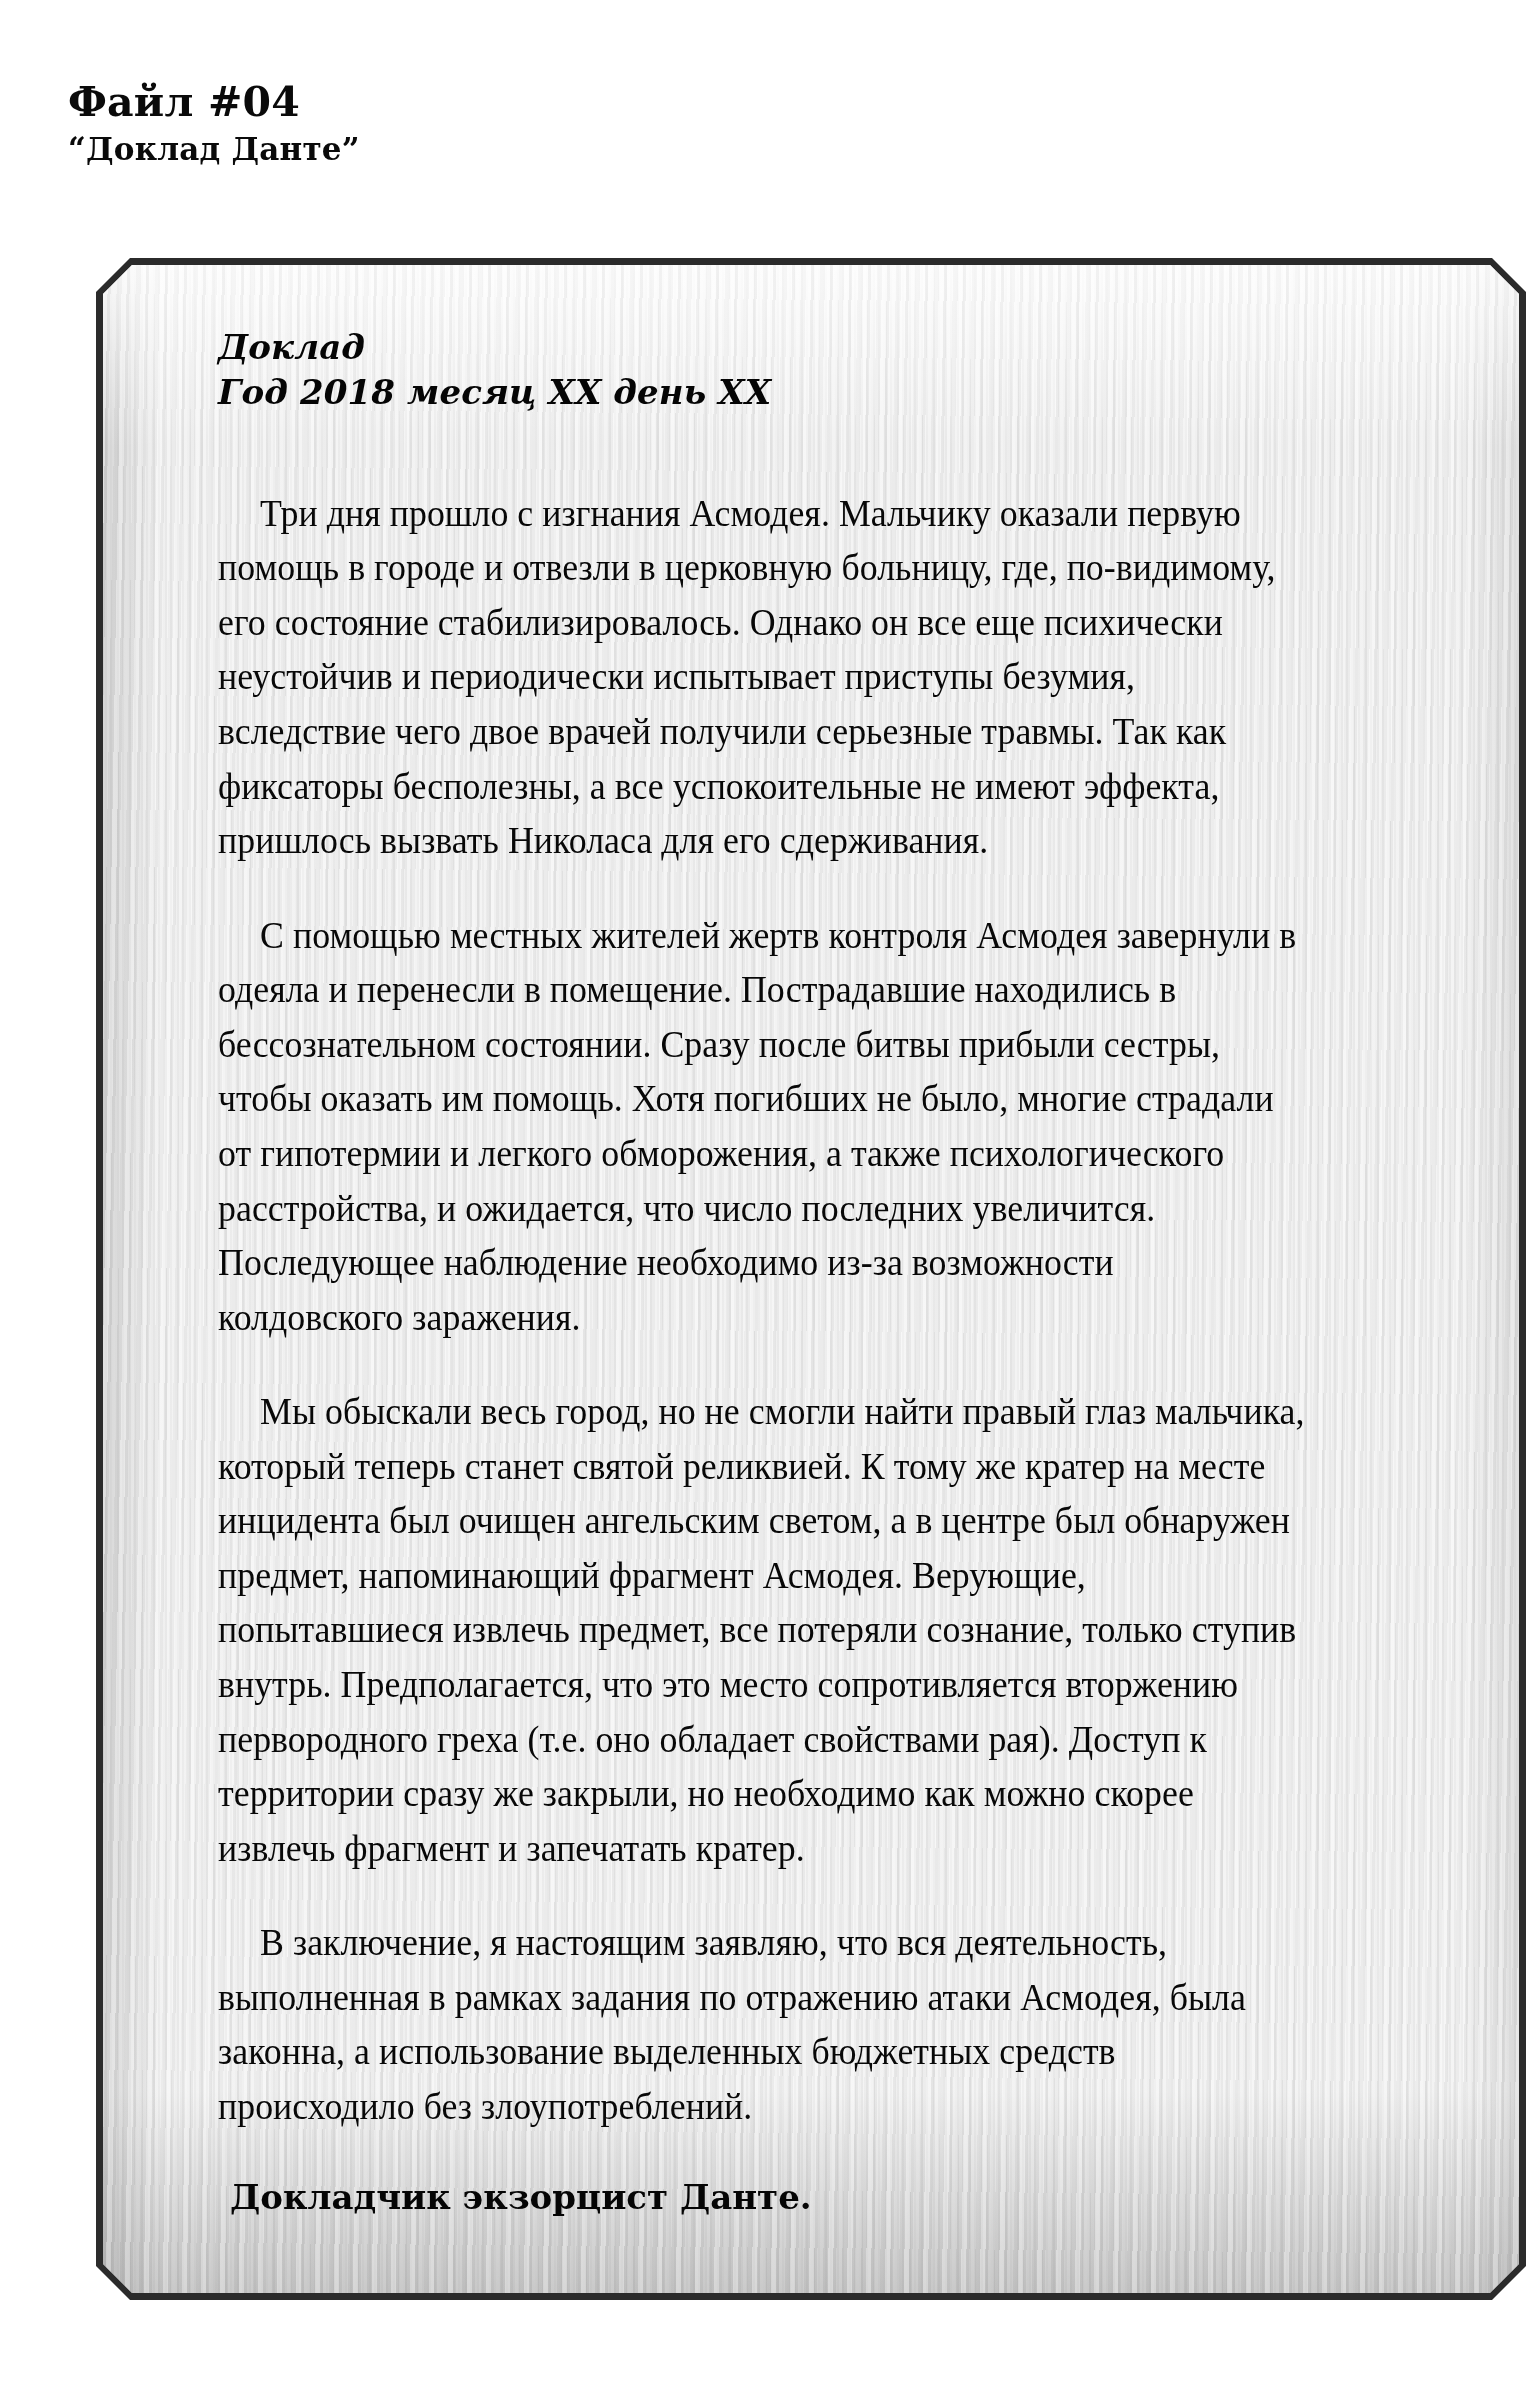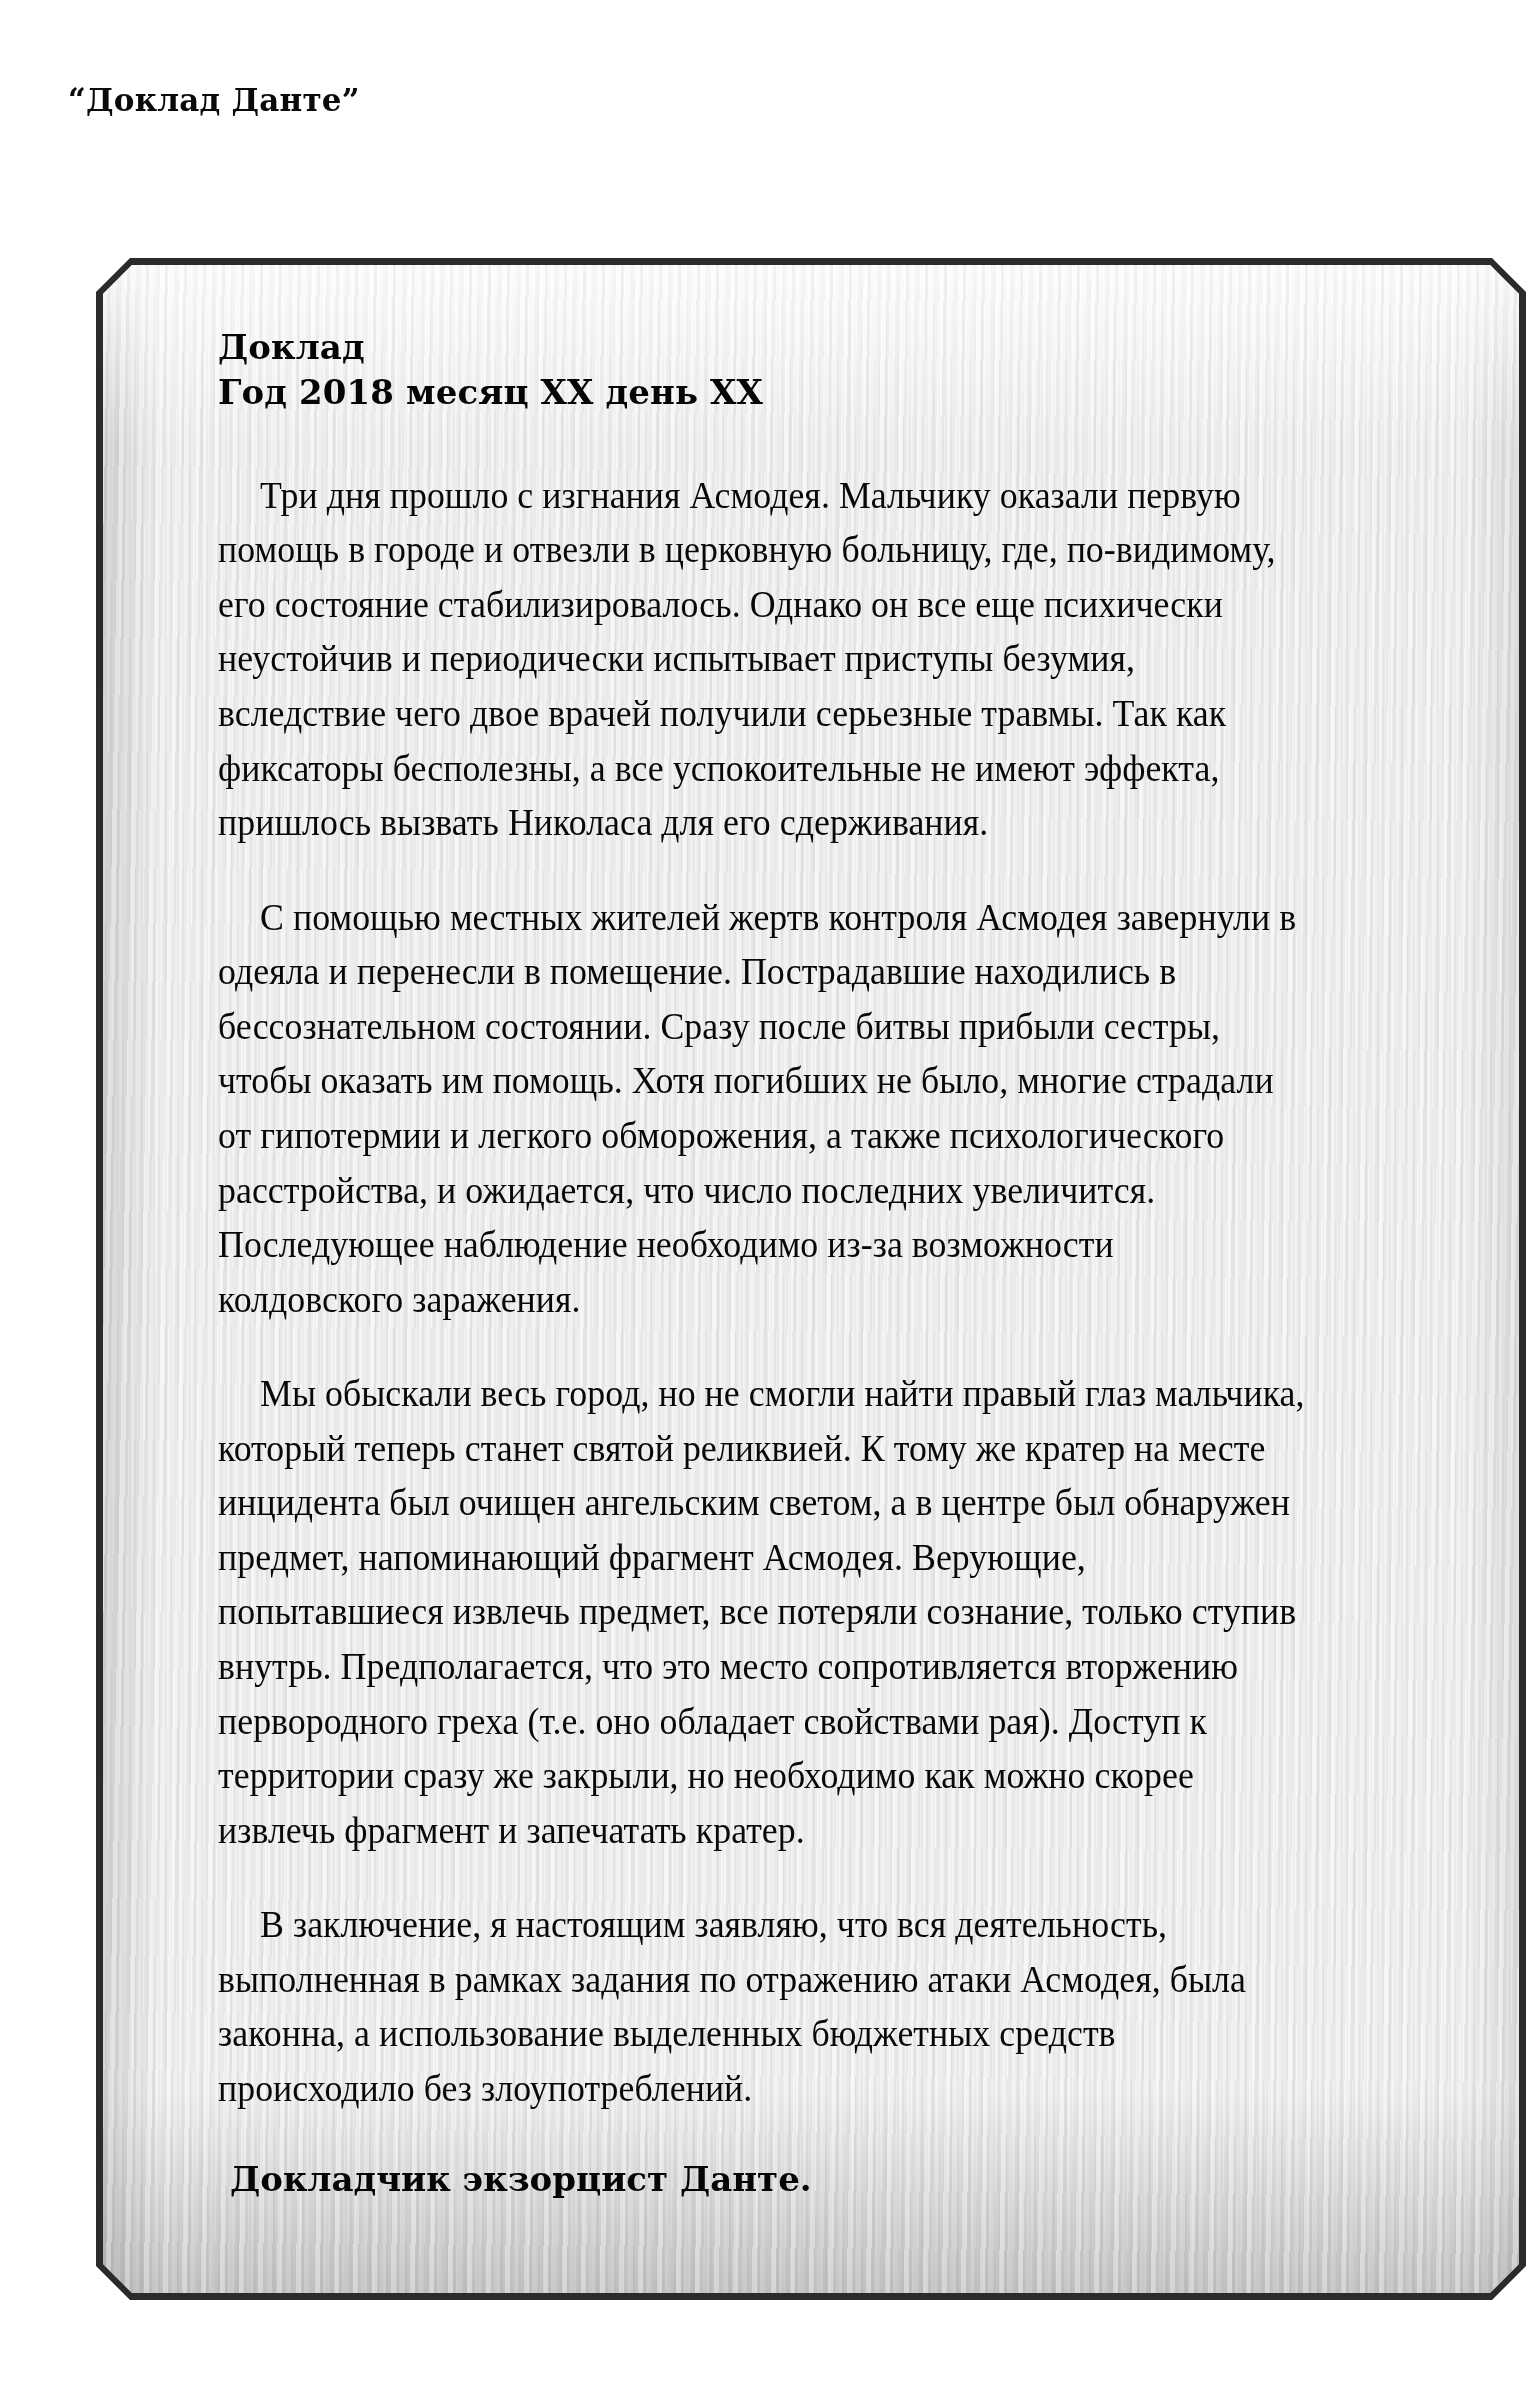--- a/index.html
+++ b/index.html
@@ -95,21 +95,22 @@
 
   
   .doc-content {
     position: absolute;
     left: 115px;
     top: 60px;
     width: 1140px;
     z-index: 3;
   }
   .doc-header-block {
-    margin-bottom: 54px;
+    margin-bottom: 72px;
+    font-style: italic;
   }
   .doc-header-line {
     font-family: "DejaVu Serif", "Liberation Serif", serif;
     font-weight: 700;
     font-size: 34px;
     line-height: 1.32;
     color: #050505;
     letter-spacing: 0.1px;
     white-space: nowrap;
   }
@@ -133,20 +134,21 @@
     color: #050505;
     margin-top: 34px;
     padding-left: 12px;
     white-space: nowrap;
   }
 </style>
 </head>
 <body>
 
 <div class="page-heading">
+  <div class="line title-line">Файл #04</div>
   <div class="line subtitle-line">“Доклад Данте”</div>
 </div>
 
 <div class="doc-card">
   <div class="doc-card-outer"></div>
   <div class="doc-card-inner">
     <div class="paper-texture"></div>
 
     <div class="doc-content">
 

